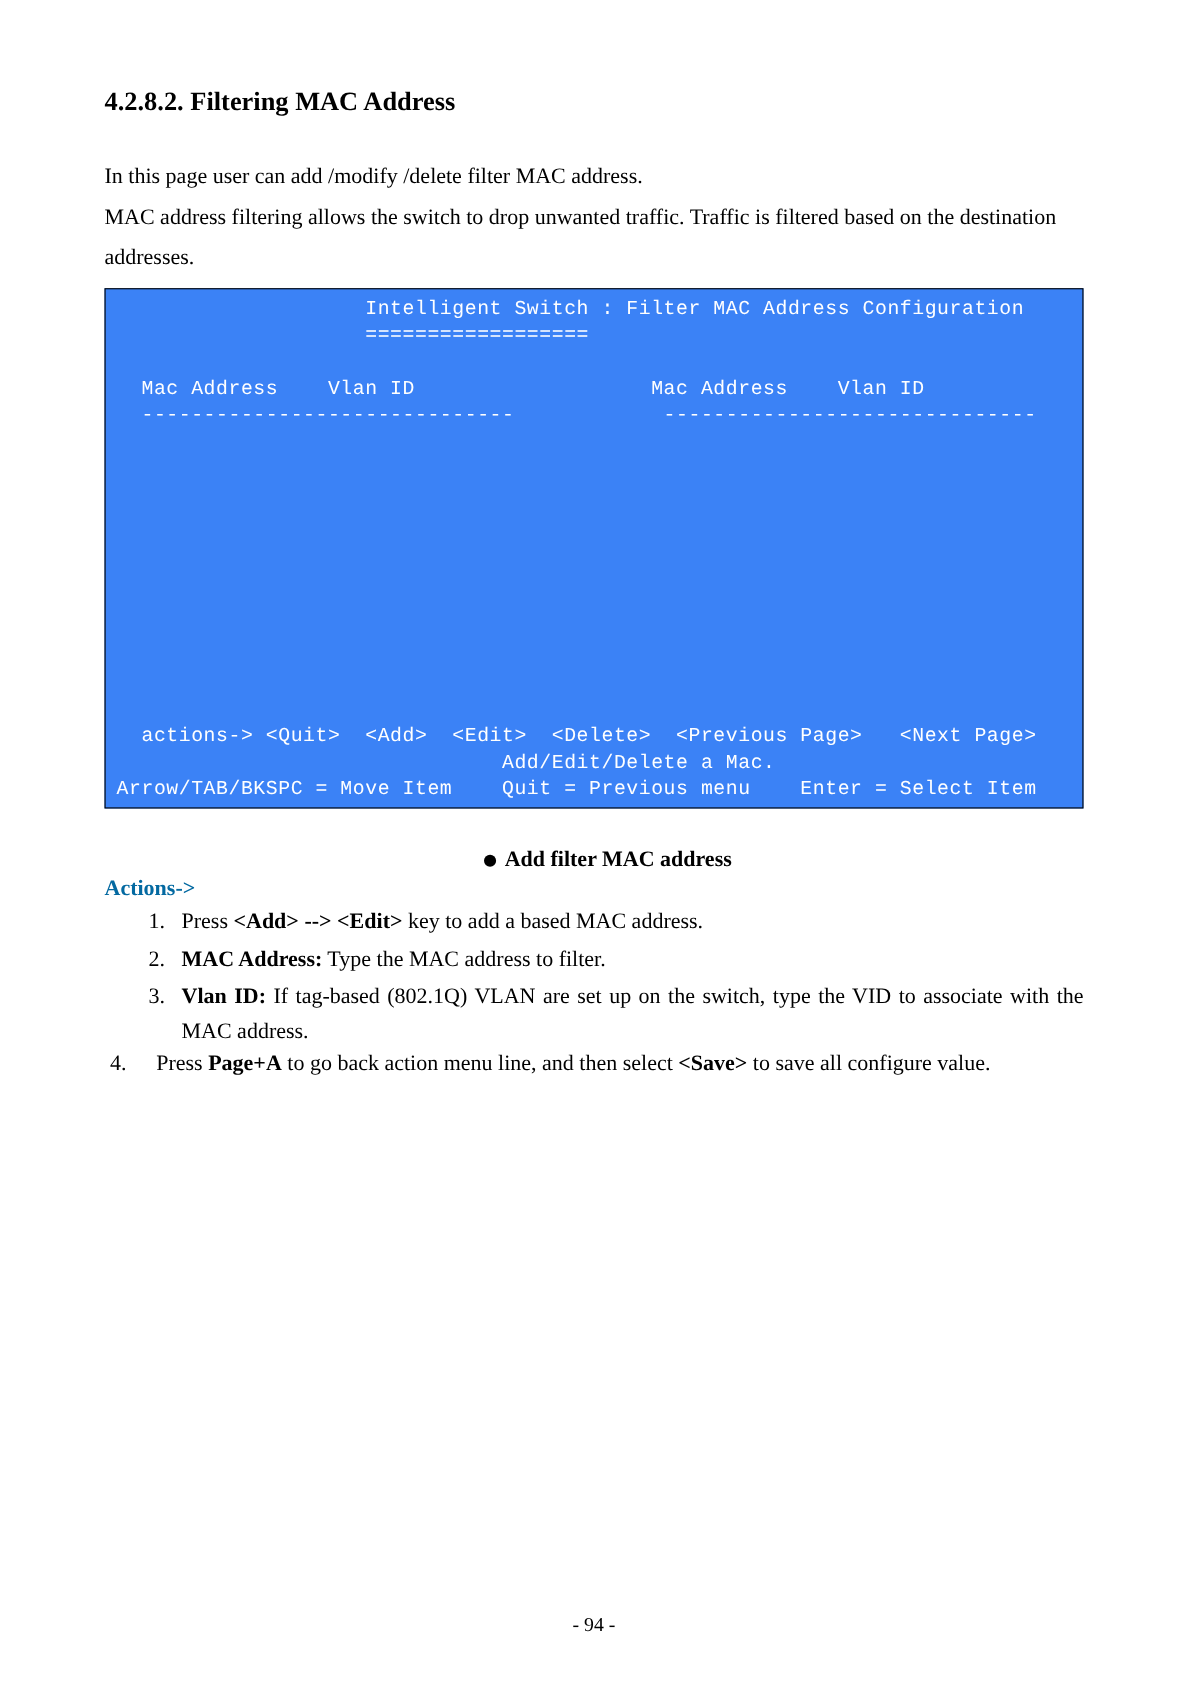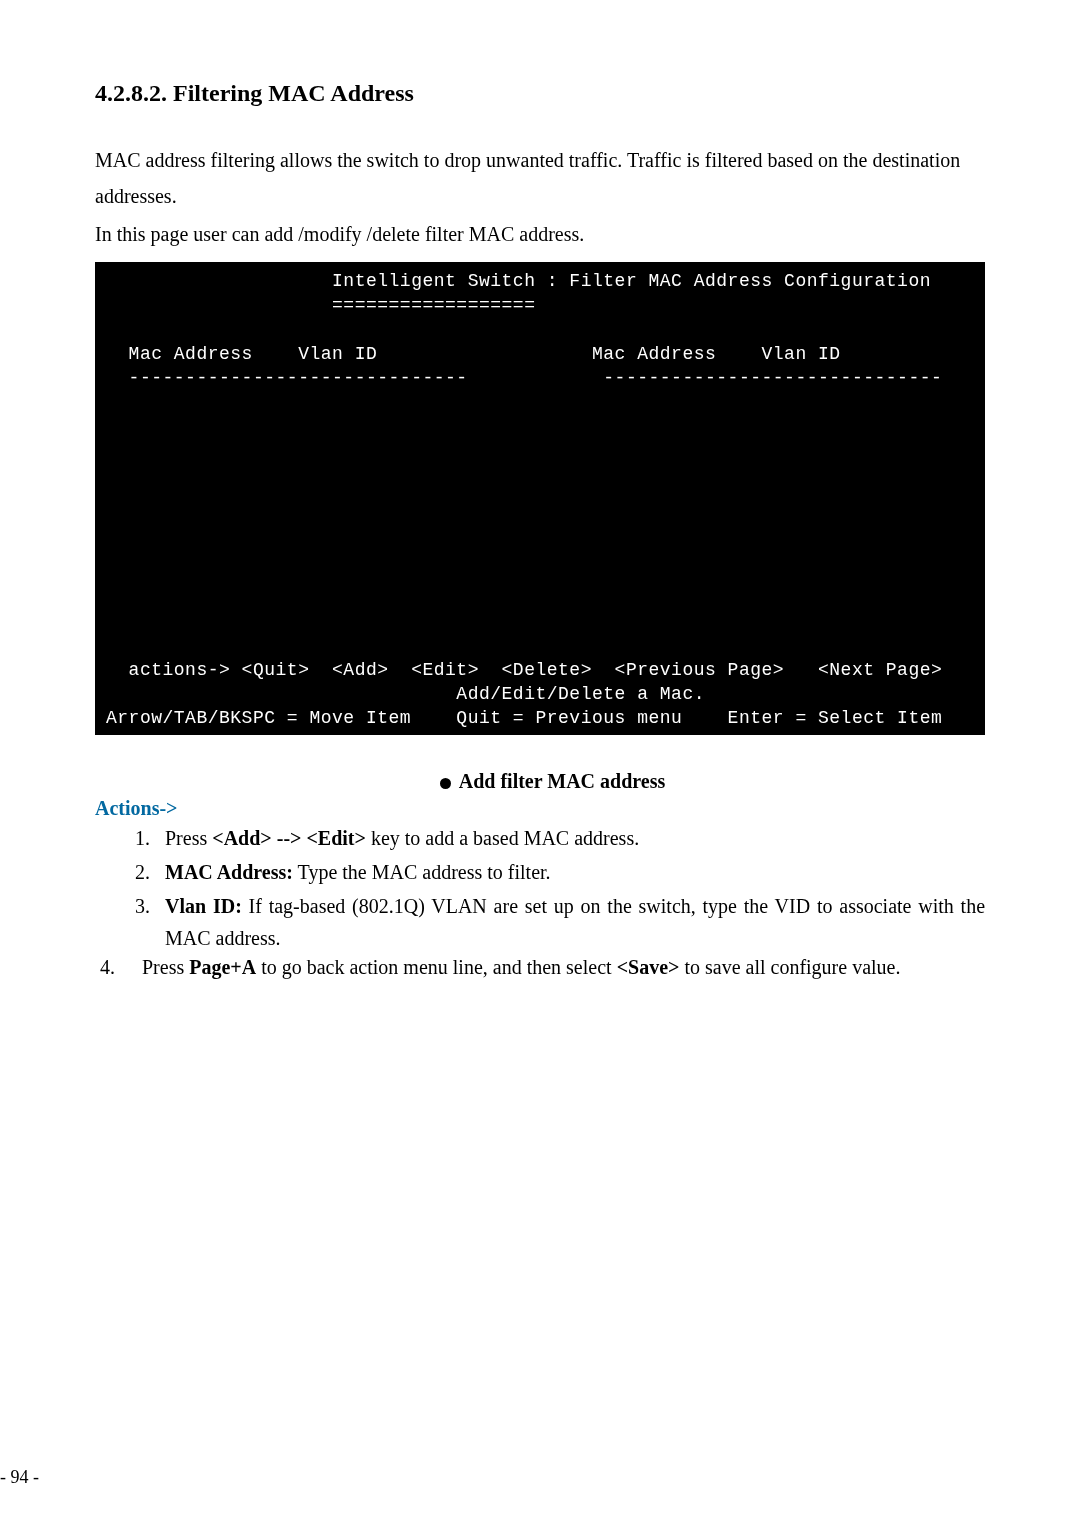--- a/index.html
+++ b/index.html
@@ -18,21 +18,21 @@
     .body-text {
       font-size: 20px;
       line-height: 1.8;
     }
     .body-text p {
       margin-bottom: 2px;
     }
     .terminal {
       margin-top: 10px;
       border: 1px solid #000;
-      background: #000000;
+      background: #3b82f6;
       color: #fff;
       font-family: "Courier New", monospace;
       font-size: 18px;
       letter-spacing: 0.5px;
       line-height: 1.35;
       padding: 6px 10px 3px 10px;
       width: 100%;
       white-space: pre;
     }
     .bullet-line {
@@ -77,33 +77,34 @@
       text-align: justify;
     }
     .outer-num {
       display: inline-block;
       width: 42px;
     }
     .page-footer {
       position: absolute;
       bottom: 40px;
       width: 100%;
+      text-align: center;
       left: 0;
       font-size: 18px;
     }
     .bold { font-weight: bold; }
   </style>
 </head>
 <body>
 
 <h2 class="section-title">4.2.8.2. Filtering MAC Address</h2>
 
 <div class="body-text">
+  <p>In this page user can add /modify /delete filter MAC address.</p>
   <p>MAC address filtering allows the switch to drop unwanted traffic. Traffic is filtered based on the destination addresses.</p>
-  <p>In this page user can add /modify /delete filter MAC address.</p>
 </div>
 
 <pre class="terminal">                    Intelligent Switch : Filter MAC Address Configuration
                     ==================
 
   Mac Address    Vlan ID                   Mac Address    Vlan ID
   ------------------------------            ------------------------------
 
 
 

